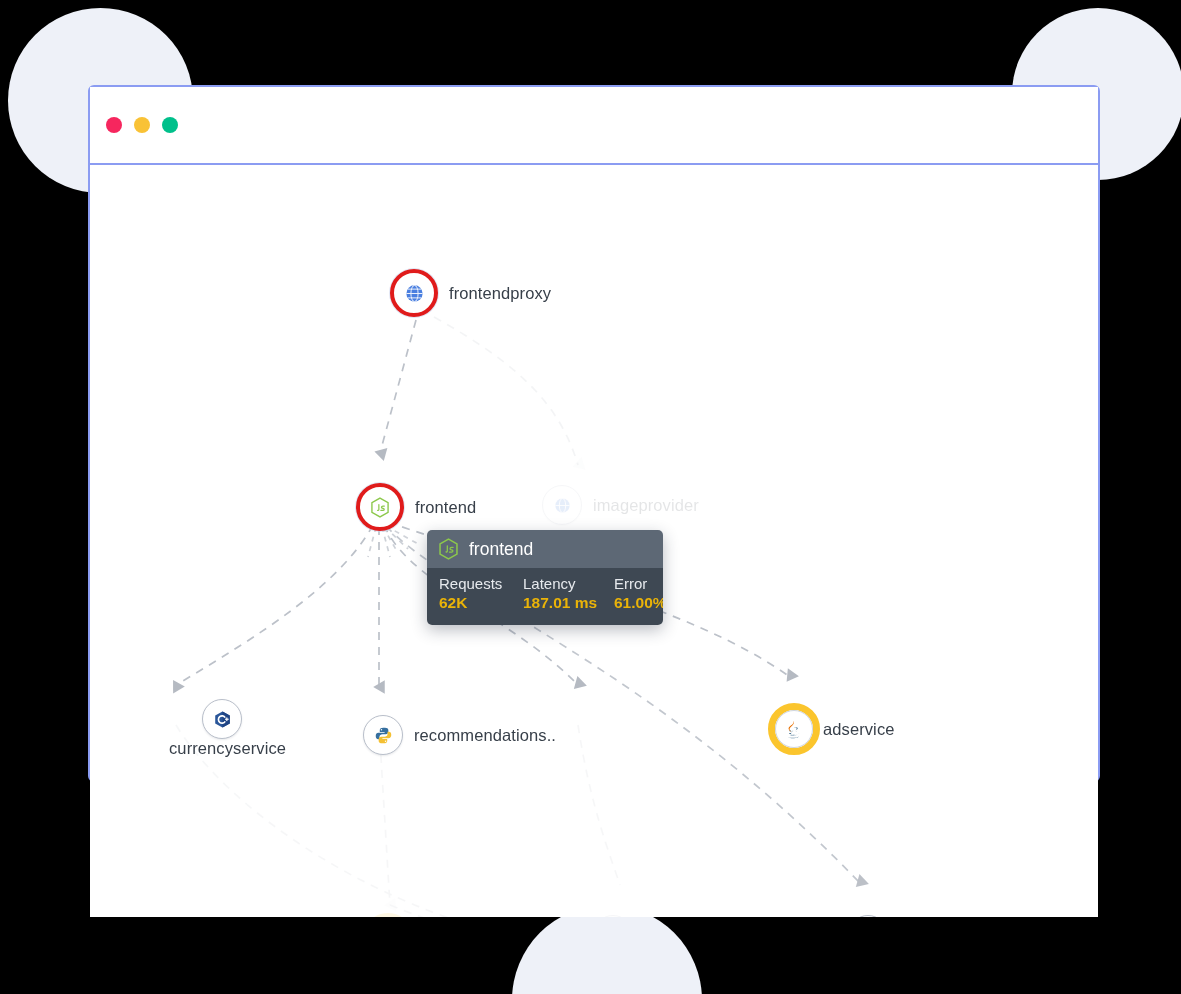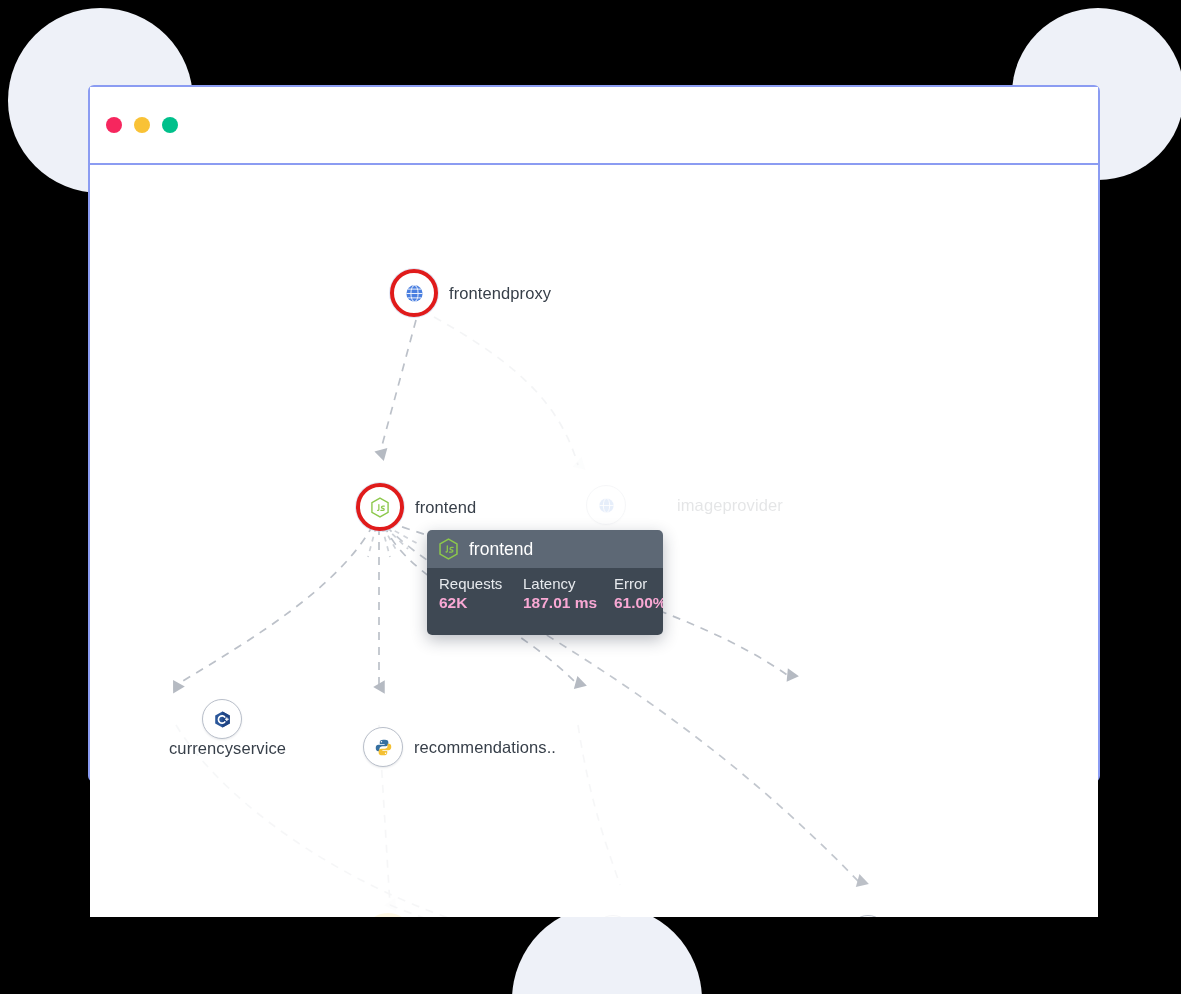--- a/index.html
+++ b/index.html
@@ -95,27 +95,27 @@
     box-shadow: 0 5px 16px rgba(25,35,55,.30);
     font-size: 15px;
   }
   .tt-head {
     background: #5d6875;
     display: flex; align-items: center;
     padding: 8px 12px 8px 11px;
     gap: 10px;
   }
   .tt-title { color: #ffffff; font-size: 17.5px; }
-  .tt-body { background: #3e4853; padding: 7px 12px 23px 12px; }
+  .tt-body { background: #3e4853; padding: 7px 12px 13px 12px; }
   .tt-grid {
     display: grid;
     grid-template-columns: 84px 91px auto;
   }
   .tt-k { color: #e7eaee; font-size: 15px; padding-bottom: 2px; }
-  .tt-v { color: #f9a8d4; font-size: 15.5px; font-weight: bold; }
+  .tt-v { color: #eab308; font-size: 15.5px; font-weight: bold; }
 </style>
 </head>
 <body>
 
 <div id="stage">
 
   <div class="blob blob-tl"></div>
   <div class="blob blob-tr"></div>
   <div class="blob blob-bm"></div>
 
@@ -189,21 +189,21 @@
           <span class="glyph">
             <svg width="20" height="21" viewBox="0 0 24 26">
               <path d="M12 1.4 L22 7 V19 L12 24.6 L2 19 V7 Z" fill="none" stroke="#8cc84b" stroke-width="1.7"></path>
               <path d="M10.6 9.3 v6.1 c0 .9-.7 1.3-1.6 1.1 M13.1 16.6 h2.6c.9 0 1.5-.4 1.5-1.2 0-.8-.5-1.1-1.6-1.3-1.1-.2-1.8-.5-1.8-1.5 0-.9.8-1.4 1.9-1.4 h1.7" fill="none" stroke="#8cc84b" stroke-width="1.5" stroke-linecap="round"></path>
             </svg>
           </span>
         </div>
         <span class="label">frontend</span>
       </div>
 
-      <div class="node faded" style="left:496px; top:320px;gap:40px;">
+      <div class="node faded" style="left:452px; top:320px;">
         <div class="ring ring-plain">
           <span class="glyph">
             <svg width="19" height="19" viewBox="0 0 24 24">
               <circle cx="12" cy="12" r="9" fill="#4a7fe0"></circle>
               <g stroke="#fff" stroke-width="1.1" fill="none">
                 <ellipse cx="12" cy="12" rx="4" ry="9"></ellipse>
                 <line x1="3" y1="12" x2="21" y2="12"></line>
               </g>
             </svg>
           </span>
@@ -219,34 +219,51 @@
               <path d="M12 1.8 L21.2 7 V17 L12 22.2 Z" fill="#1f4484"></path>
               <path d="M15.4 9.6 a4.6 4.6 0 1 0 0 4.8" fill="none" stroke="#fff" stroke-width="2.1"></path>
               <rect x="15.2" y="10.9" width="4.6" height="1.5" fill="#fff"></rect>
               <rect x="16.7" y="9.4" width="1.5" height="4.6" fill="#fff"></rect>
             </svg>
           </span>
         </div>
         <span class="label">currencyservice</span>
       </div>
 
-      <div class="node" style="left:273px; top:562px;">
+      <div class="node" style="left:273px; top:550px;">
         <div class="ring ring-plain">
           <span class="glyph">
             <svg width="19" height="19" viewBox="0 0 24 24">
               <path d="M11.7 2.2c-2.6 0-4.4.8-4.4 3v2.3h6.1v1.1H5.6c-2.1 0-3.4 1.4-3.4 4 0 2.5 1 4 3.1 4h1.6v-2.7c0-2.2 1.8-3.4 3.8-3.4h4.2c1.9 0 3.2-1.2 3.2-3.1V5.2c0-1.9-1.9-3-4.2-3zm-2.3 1.6a.95.95 0 1 1 0 1.9.95.95 0 0 1 0-1.9z" fill="#366f9f"></path>
               <path d="M12.3 21.8c2.6 0 4.4-.8 4.4-3v-2.3h-6.1v-1.1h7.8c2.1 0 3.4-1.4 3.4-4 0-2.5-1-4-3.1-4h-1.6v2.7c0 2.2-1.8 3.4-3.8 3.4H9.1c-1.9 0-3.2 1.2-3.2 3.1v2.2c0 1.9 1.9 3 4.2 3z" fill="#f4c033"></path>
               <circle cx="14.6" cy="19.2" r=".95" fill="#fff"></circle>
             </svg>
           </span>
         </div>
         <span class="label">recommendations..</span>
       </div>
 
 
+      <div class="node" style="left:678px; top:538px;">
+        <div class="ring ring-warn">
+          <div class="inner">
+            <span class="glyph">
+              <svg width="18" height="20" viewBox="0 0 22 24">
+                <path d="M8.4 16.6c-2.2.6-1.1 1.4.4 1.7 3.3.6 7.5-.1 8.9-1.1 0 0-.8.6-2.2.9-3.2.7-7.5.6-9.9-.1-1.9-.6.7-1.3 2.8-1.4z" fill="#4e7896"></path>
+                <path d="M7.6 13.6c-1.6.5-.7 1.1.5 1.3 2.6.5 5.9-.1 7-.8 0 0-.6.5-1.7.7-2.6.6-5.9.5-7.8-.1-1.6-.5.5-1 2-1.1z" fill="#4e7896"></path>
+                <path d="M13.8 11.9c1.7-1.5-.9-2.7-2.7-1.7 0 0 .5-.4 1.6-.5 2.2-.2 4 1.2 2.3 2.7-2 1.8-6.6 2.3-9.6 1.7 0 0 1.6.3 3.6.2 2.1-.1 4.1-.6 4.8-1.1" fill="#4e7896"></path>
+                <path d="M10.2 2.2s2.6 2.6-2.5 6.6c-4.1 3.2-.9 5.1 0 7.2-2.4-2.2-4.2-4.1-3-5.9 1.8-2.6 6.7-3.9 5.5-7.9z" fill="#e76f00"></path>
+                <path d="M9.3 19.5c2.3.1 5.8-.1 5.9-1.2 0 0-.3.8-2.1 1.4-2 .7-5.2.5-6.4-.1-1.2-.6 1.2-.2 2.6-.1z" fill="#4e7896"></path>
+                <path d="M16.7 20.8c.3.6-1.3 1.5-4.8 1.8-2.9.3-6.4.1-8.3-.5 0 0 .6.5 2.6.8 5.1.8 11.3-.3 10.5-2.1z" fill="#4e7896"></path>
+              </svg>
+            </span>
+          </div>
+        </div>
+        <span class="label" style="margin-left:3px;">adservice</span>
+      </div>
 
       <div class="node faded" style="left:272px; top:748px;">
         <div class="ring ring-warn">
           
         </div>
 
       </div>
 
       <div class="node faded" style="left:503px; top:750px;">
         <div class="ring ring-plain">

